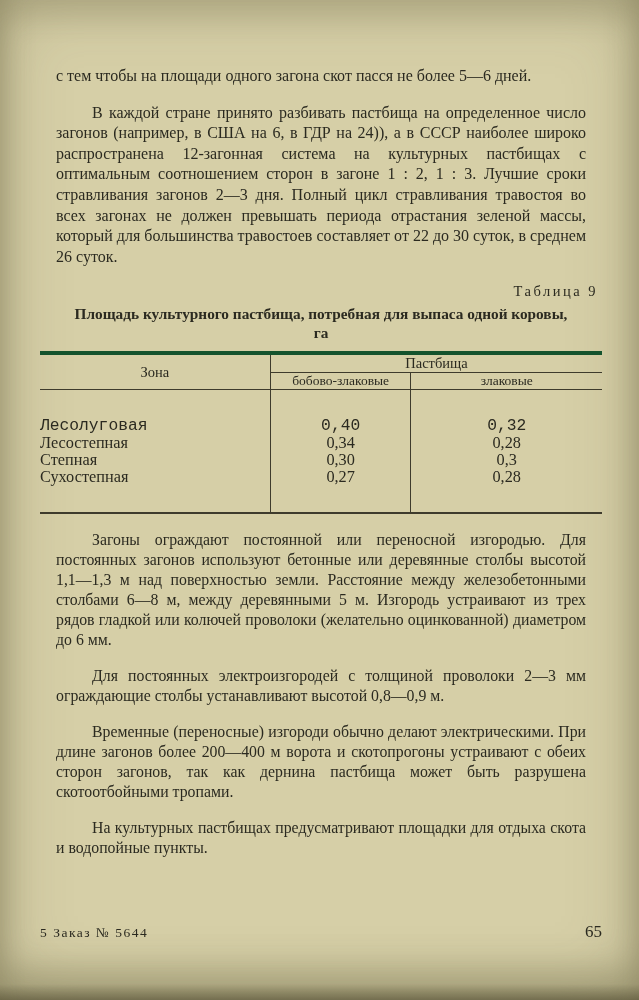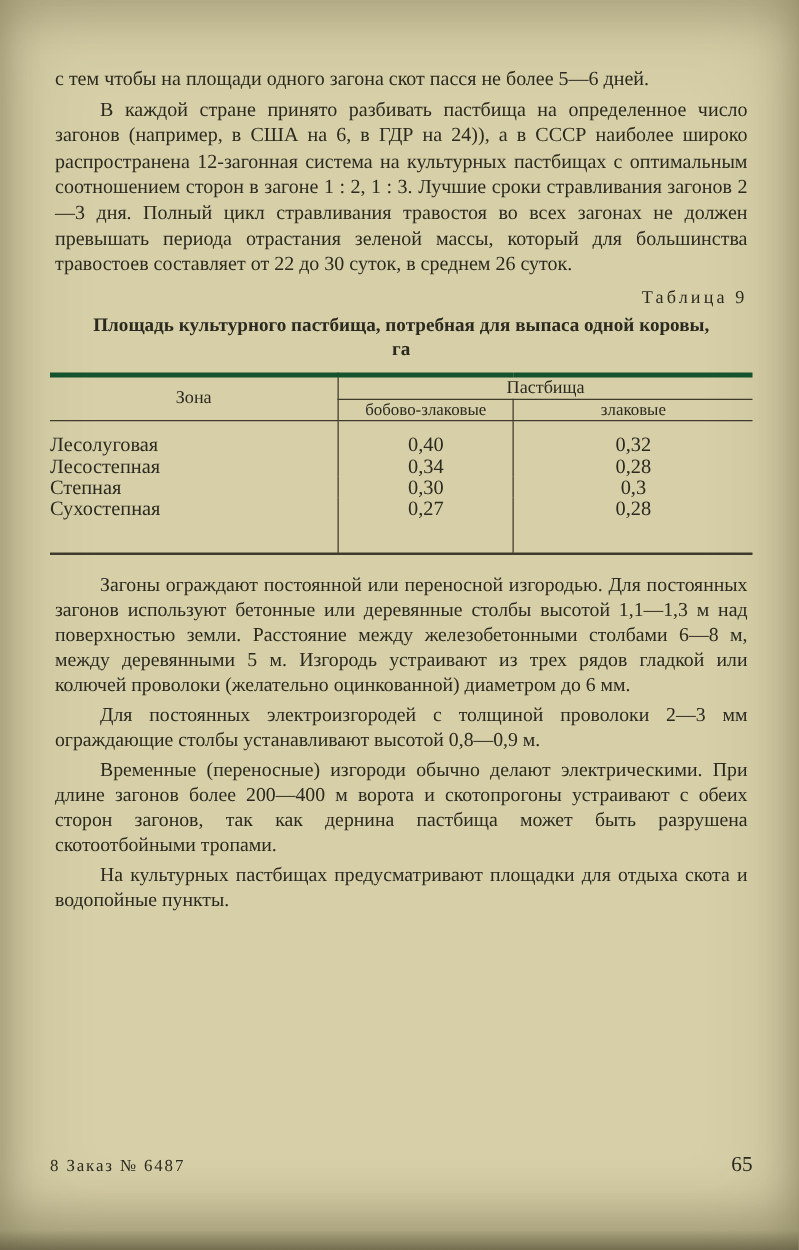--- a/index.html
+++ b/index.html
@@ -28,21 +28,21 @@
   }
   .text-block {
     font-size: 16px;
     line-height: 20.6px;
     text-align: justify;
   }
   .text-block.bottom {
     font-size: 15.8px;
     line-height: 20px;
   }
-  .para { margin: 4px; text-indent: 36px; }
+  .para { margin: 16px; text-indent: 36px; }
   .para.first { text-indent: 0; }
 
   .tbl-caption {
     margin: 7px 4px 4px 0;
     text-align: right;
     font-size: 14.5px;
     letter-spacing: 2.5px;
   }
   .tbl-title {
     text-align: center;
@@ -79,21 +79,21 @@
     text-align: center;
     border-bottom: 1.5px solid #3e3b2c;
     padding: 8px 0 10px 0;
   }
   .c-sub1 { border-right: 1.5px solid #3e3b2c; width: 25%; }
 
   .ptable tbody td { font-size: 16.3px; line-height: 17px; }
   .d-zone { border-right: 1.5px solid #3e3b2c; padding-left: 5px; }
   .d-v1 { border-right: 1.5px solid #3e3b2c; text-align: center; }
   .d-v2 { text-align: center; }
-  .ptable tbody tr:first-child td { padding-top: 10px; }
+  .ptable tbody tr:first-child td { padding-top: 27px; font-family: Liberation Mono, monospace; }
   .ptable tbody tr:last-child td { padding-bottom: 27px; }
 
   .footer {
     position: absolute;
     left: 40px; right: 37px; top: 922px;
     display: flex;
     justify-content: space-between;
     align-items: baseline;
   }
   .foot-left { font-size: 13.5px; letter-spacing: 1.5px; }
@@ -148,17 +148,17 @@
   </table>
 
   <div class="text-block bottom">
     <p class="para">Загоны ограждают постоянной или переносной изгородью. Для постоянных загонов используют бетонные или деревянные столбы высотой 1,1—1,3 м над поверхностью земли. Расстояние между железобетонными столбами 6—8 м, между деревянными 5 м. Изгородь устраивают из трех рядов гладкой или колючей проволоки (желательно оцинкованной) диаметром до 6 мм.</p>
     <p class="para">Для постоянных электроизгородей с толщиной проволоки 2—3 мм ограждающие столбы устанавливают высотой 0,8—0,9 м.</p>
     <p class="para">Временные (переносные) изгороди обычно делают электрическими. При длине загонов более 200—400 м ворота и скотопрогоны устраивают с обеих сторон загонов, так как дернина пастбища может быть разрушена скотоотбойными тропами.</p>
     <p class="para">На культурных пастбищах предусматривают площадки для отдыха скота и водопойные пункты.</p>
   </div>
 
   <div class="footer">
-    <span class="foot-left">8 Заказ № 6487</span>
+    <span class="foot-left">5 Заказ № 5644</span>
     <span class="foot-right">65</span>
   </div>
 
 </div>
 
 </body></html>

